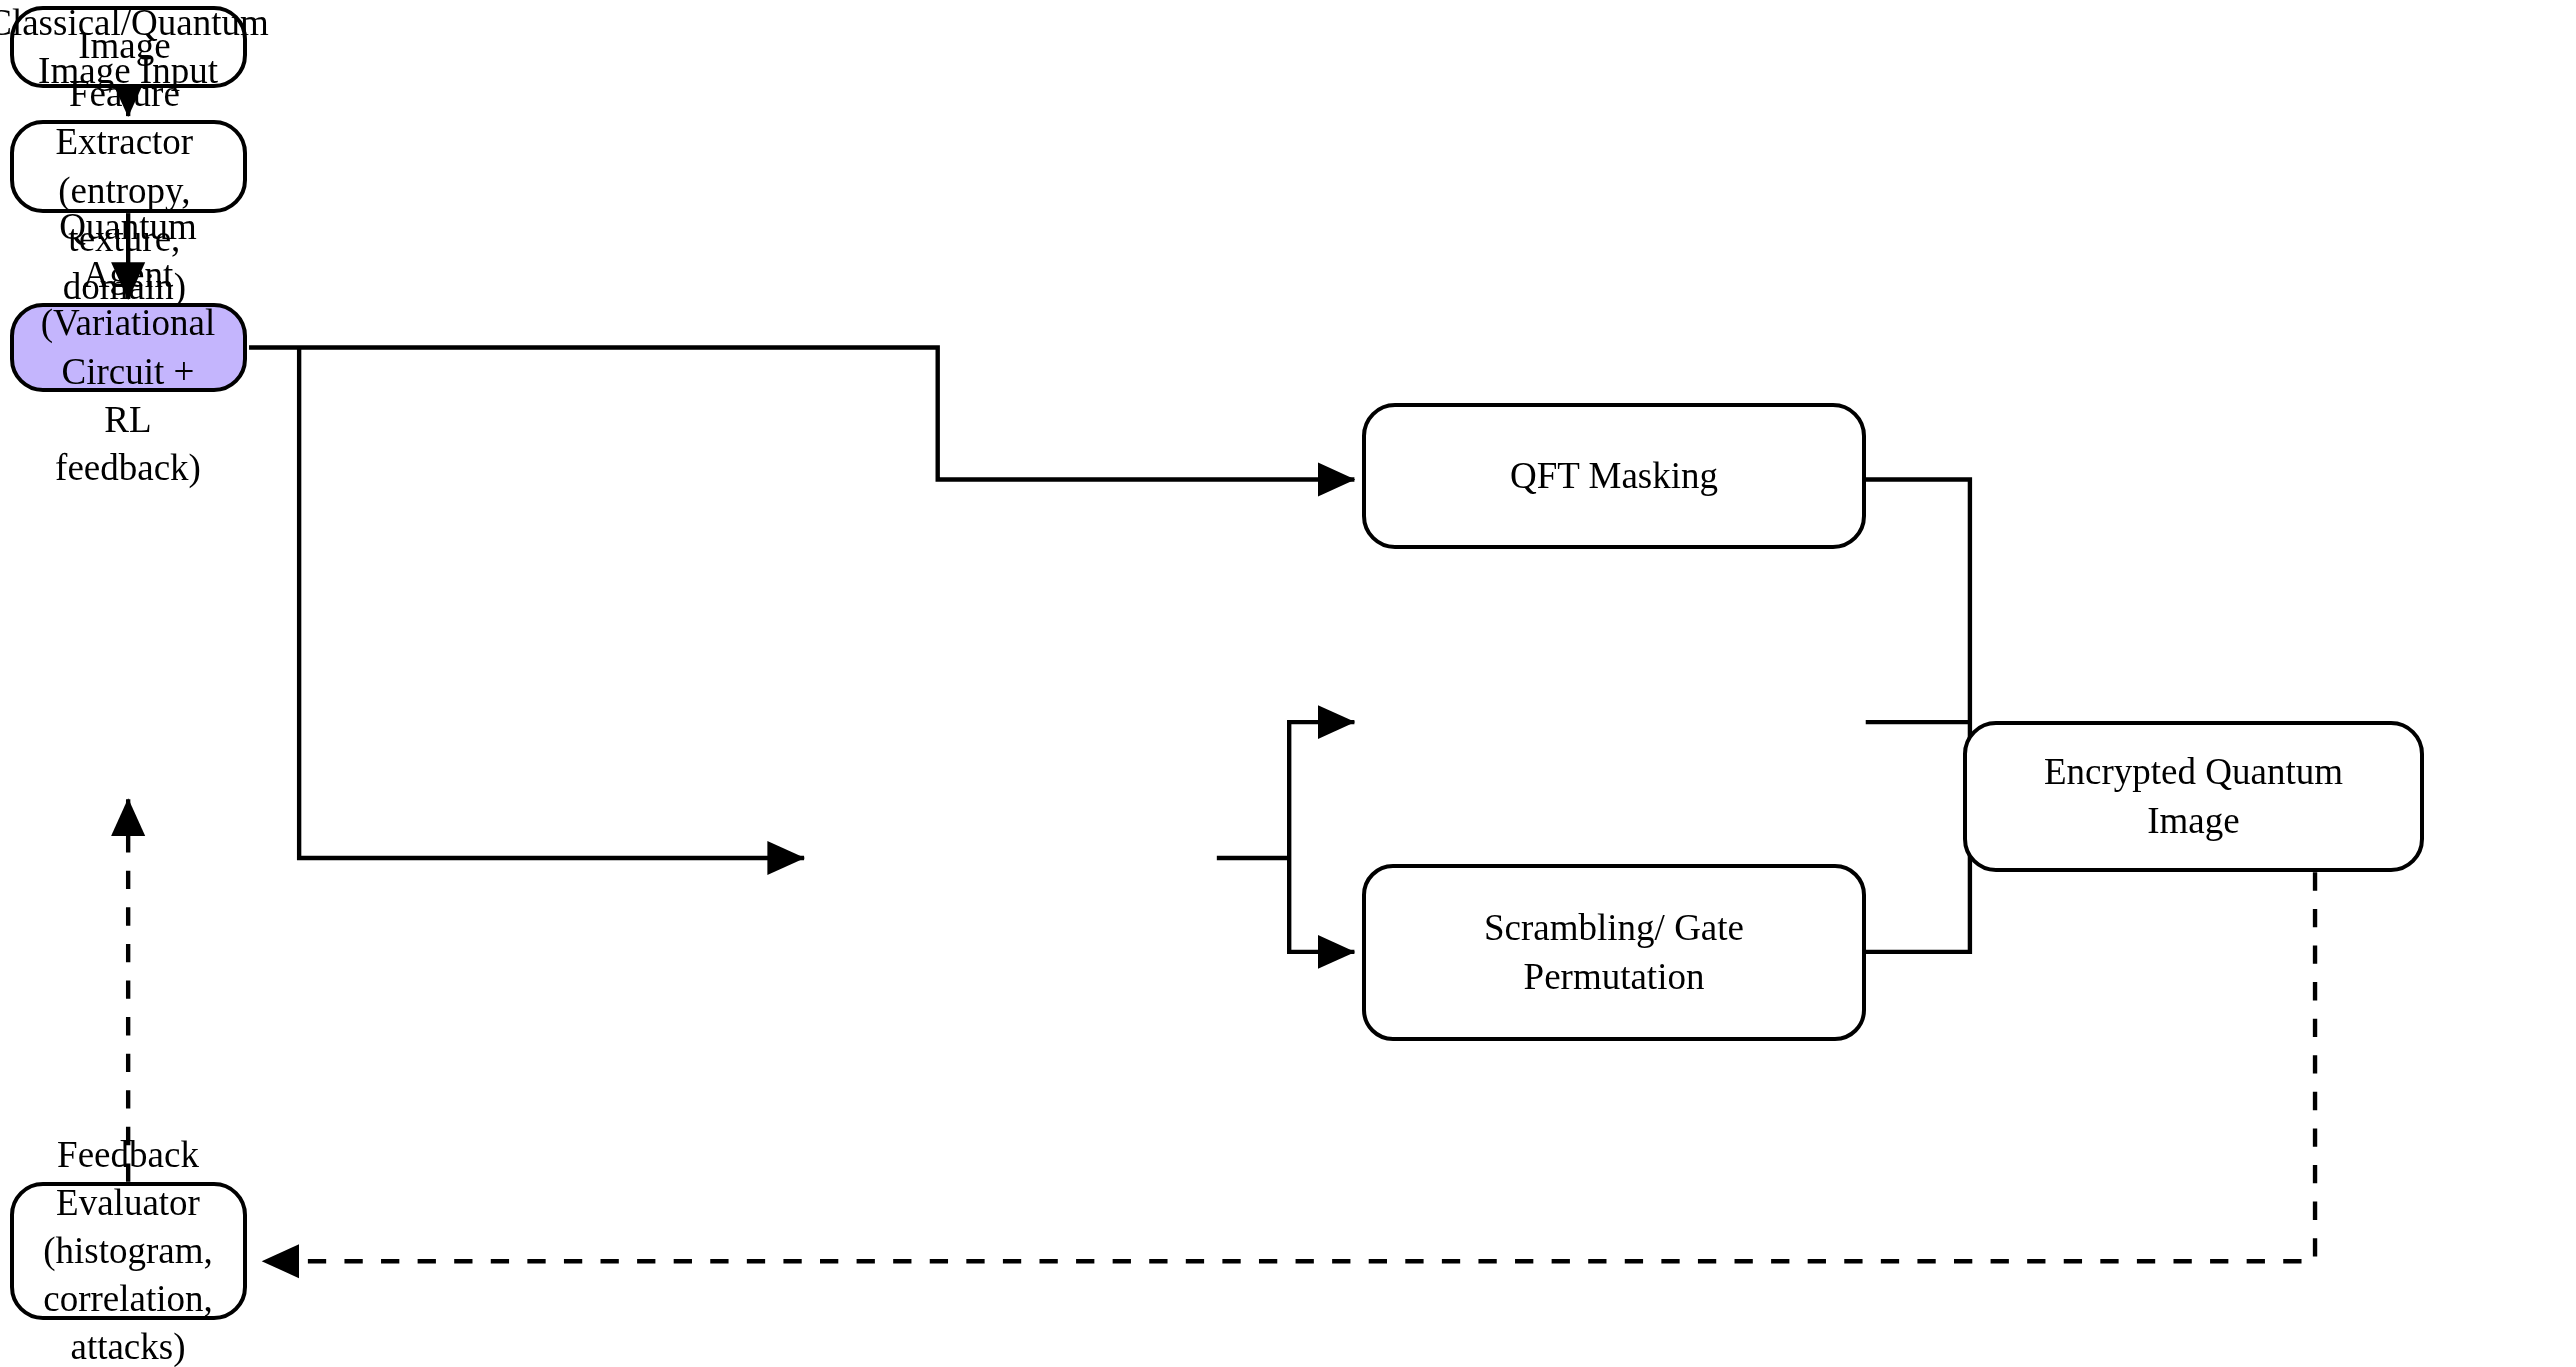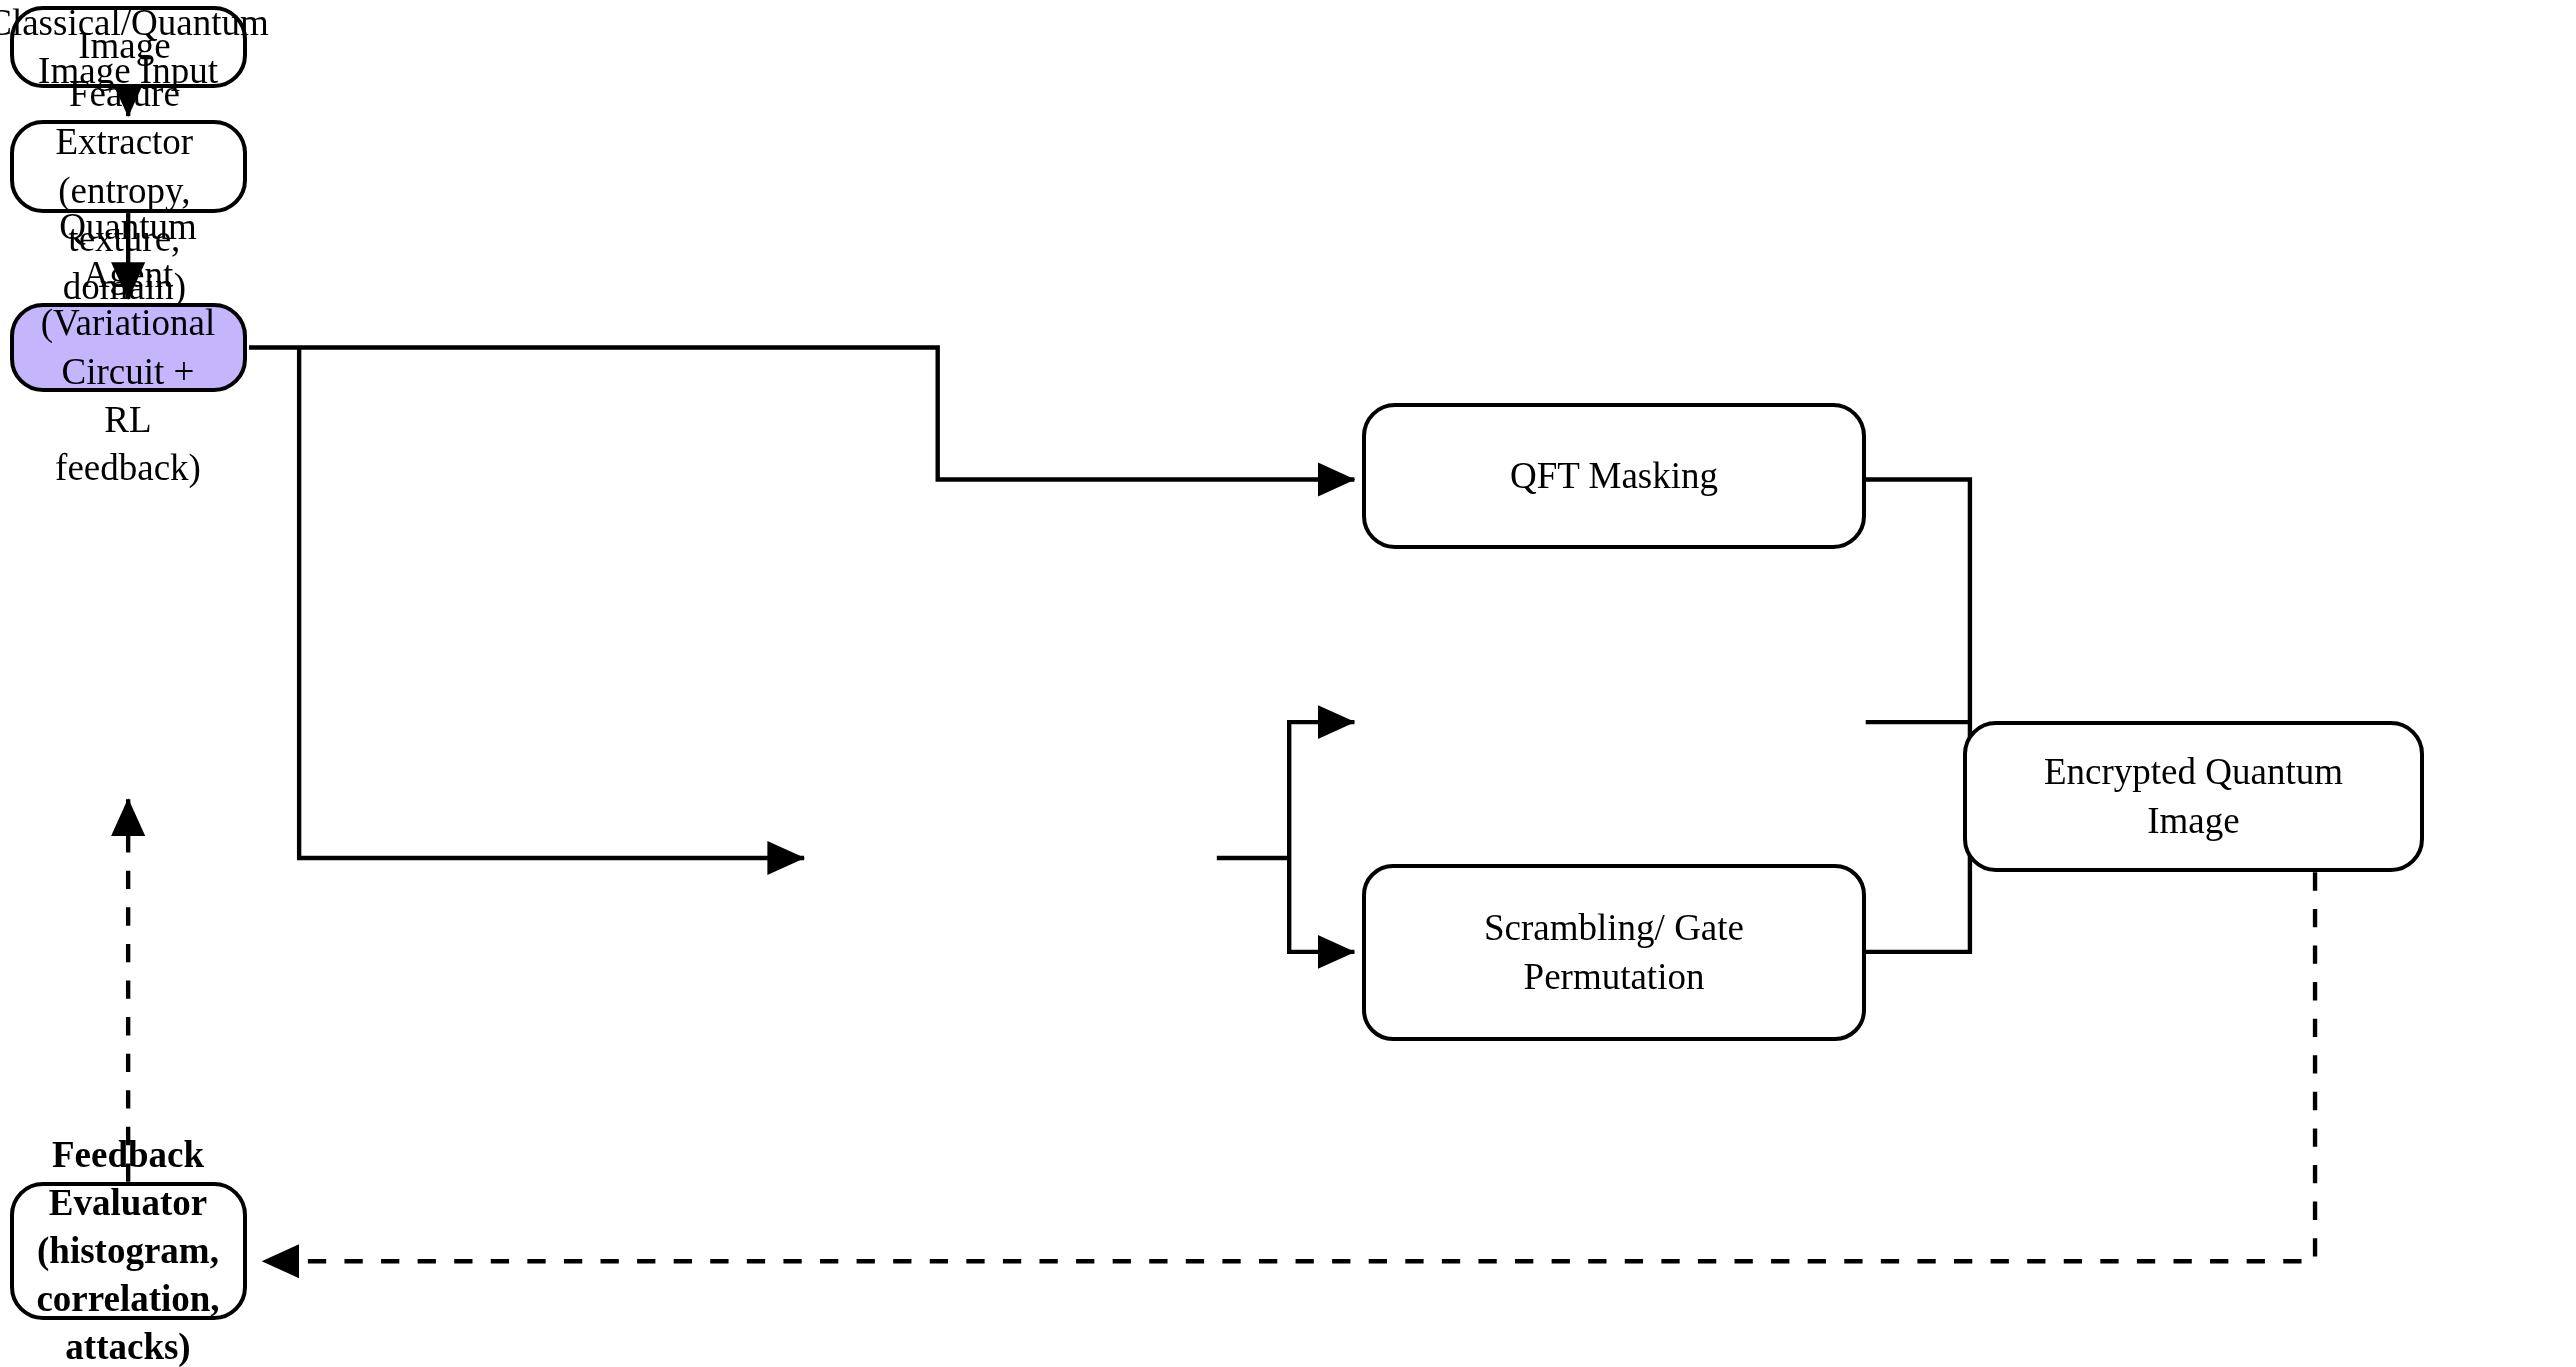--- a/index.html
+++ b/index.html
@@ -93,21 +93,21 @@
   <div class="node" style="left:9.5px; top:6.4px; width:237px; height:82px;">Classical/Quantum
 Image Input</div>
 
   <div class="node" style="left:9.5px; top:120px; width:237px; height:93px;padding-left:7px;">Image Feature Extractor
 (entropy, texture, domain)</div>
 
   <div class="node pink" style="left:9.5px; top:303px; width:237px; height:89px;">Quantum Agent
 (Variational Circuit +
 RL feedback)</div>
 
-  <div class="node" style="left:9.5px; top:1182px; width:237px; height:138px;font-weight:bold;">Feedback Evaluator
+  <div class="node" style="left:9.5px; top:1182px; width:237px; height:138px;">Feedback Evaluator
 (histogram, correlation,
 attacks)</div>
 
 
   <div class="node" style="left:1362px; top:403px; width:504px; height:146px;">QFT Masking</div>
 
 
   <div class="node" style="left:1362px; top:864px; width:504px; height:177px;border-radius:31px;">Scrambling/ Gate
 Permutation</div>
 

